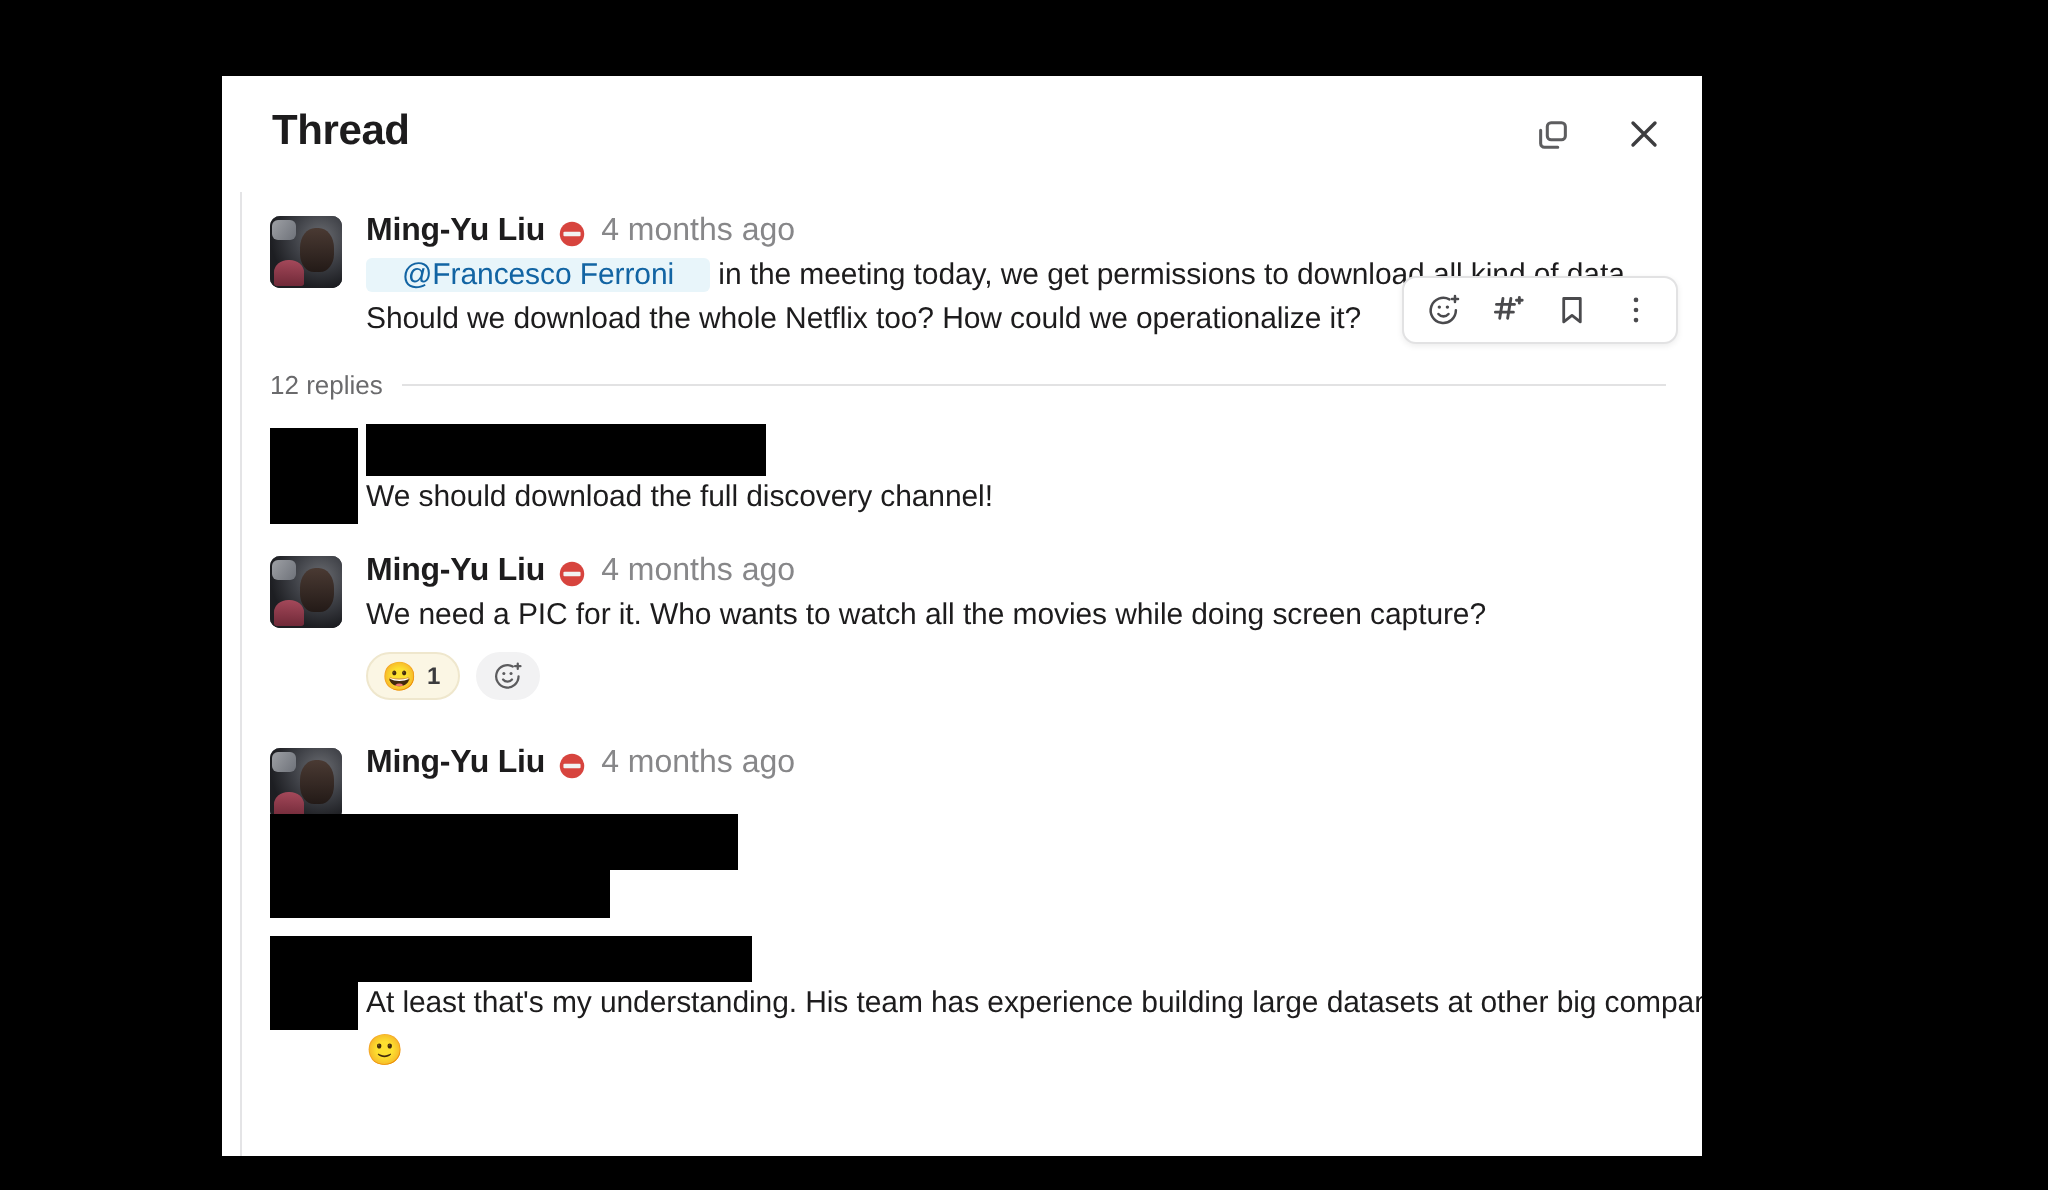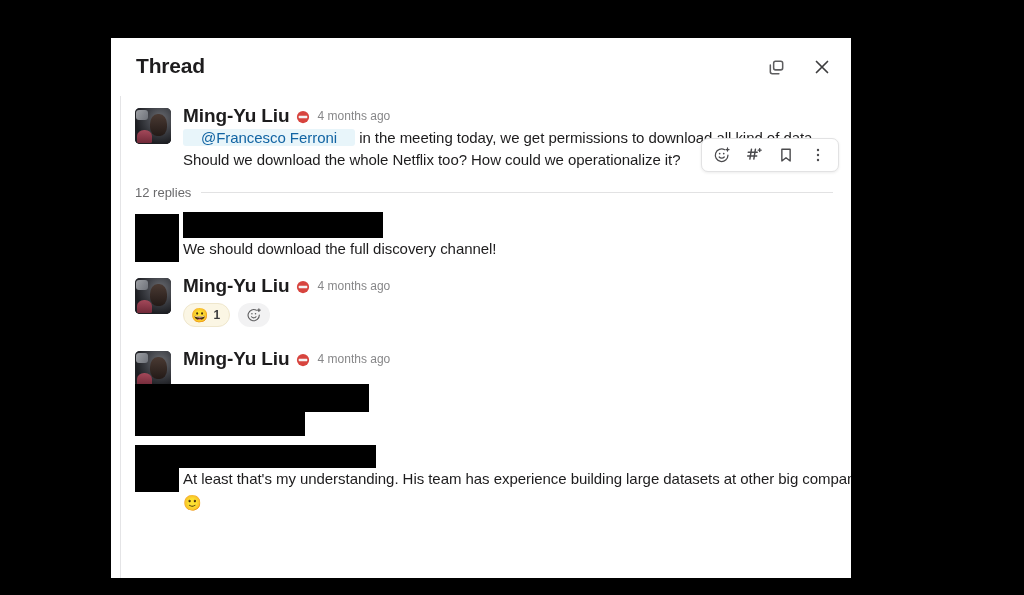--- a/index.html
+++ b/index.html
@@ -122,33 +122,33 @@
   .msg-body { margin-left: 62px; padding-right: 16px; }
 
   .msg-head {
     display: flex;
     align-items: center;
     gap: 6px;
     height: 20px;
     margin-bottom: 1px;
   }
   .author {
-    font-size: 19px;
+    font-size: 16px;
     font-weight: bold;
     color: #1d1c1d;
     letter-spacing: -0.1px;
   }
   .status-badge {
     display: inline-block;
     width: 14px; height: 14px;
     position: relative;
     top: 1px;
   }
   .timestamp {
-    font-size: 12px;
+    font-size: 16px;
     color: #878789;
     margin-left: 2px;
   }
   .msg-text {
     font-size: 15px;
     line-height: 22px;
     color: #1d1c1d;
     letter-spacing: -0.05px;
   }
   .mention {
@@ -352,20 +352,21 @@
             <div class="msg-head">
               <span class="author">Ming-Yu Liu</span>
               <span class="status-badge">
                 <svg width="14" height="14" viewBox="0 0 16 16" aria-hidden="true">
                   <circle cx="8" cy="8" r="7" fill="#d7443e"></circle>
                   <rect x="3.1" y="6.7" width="9.8" height="2.6" rx="0.6" fill="#f2f2f2"></rect>
                 </svg>
               </span>
               <span class="timestamp">4 months ago</span>
             </div>
+            <div class="msg-text">We need a PIC for it. Who wants to watch all the movies while doing screen capture?</div>
             <div class="reactions">
               <div class="reaction-pill">
                 <span class="emoji">😀</span>
                 <span class="reaction-count">1</span>
               </div>
               <div class="add-reaction">
                 <svg width="16" height="16" viewBox="0 0 20 20" fill="none" stroke="#5c5c5e" stroke-width="1.4" stroke-linecap="round" aria-hidden="true">
                   <path d="M16.6 10.2a7 7 0 1 1-3.6-6.1"></path>
                   <circle cx="7.4" cy="8.4" r="0.95" fill="#5c5c5e" stroke="none"></circle>
                   <circle cx="11.9" cy="8.4" r="0.95" fill="#5c5c5e" stroke="none"></circle>

